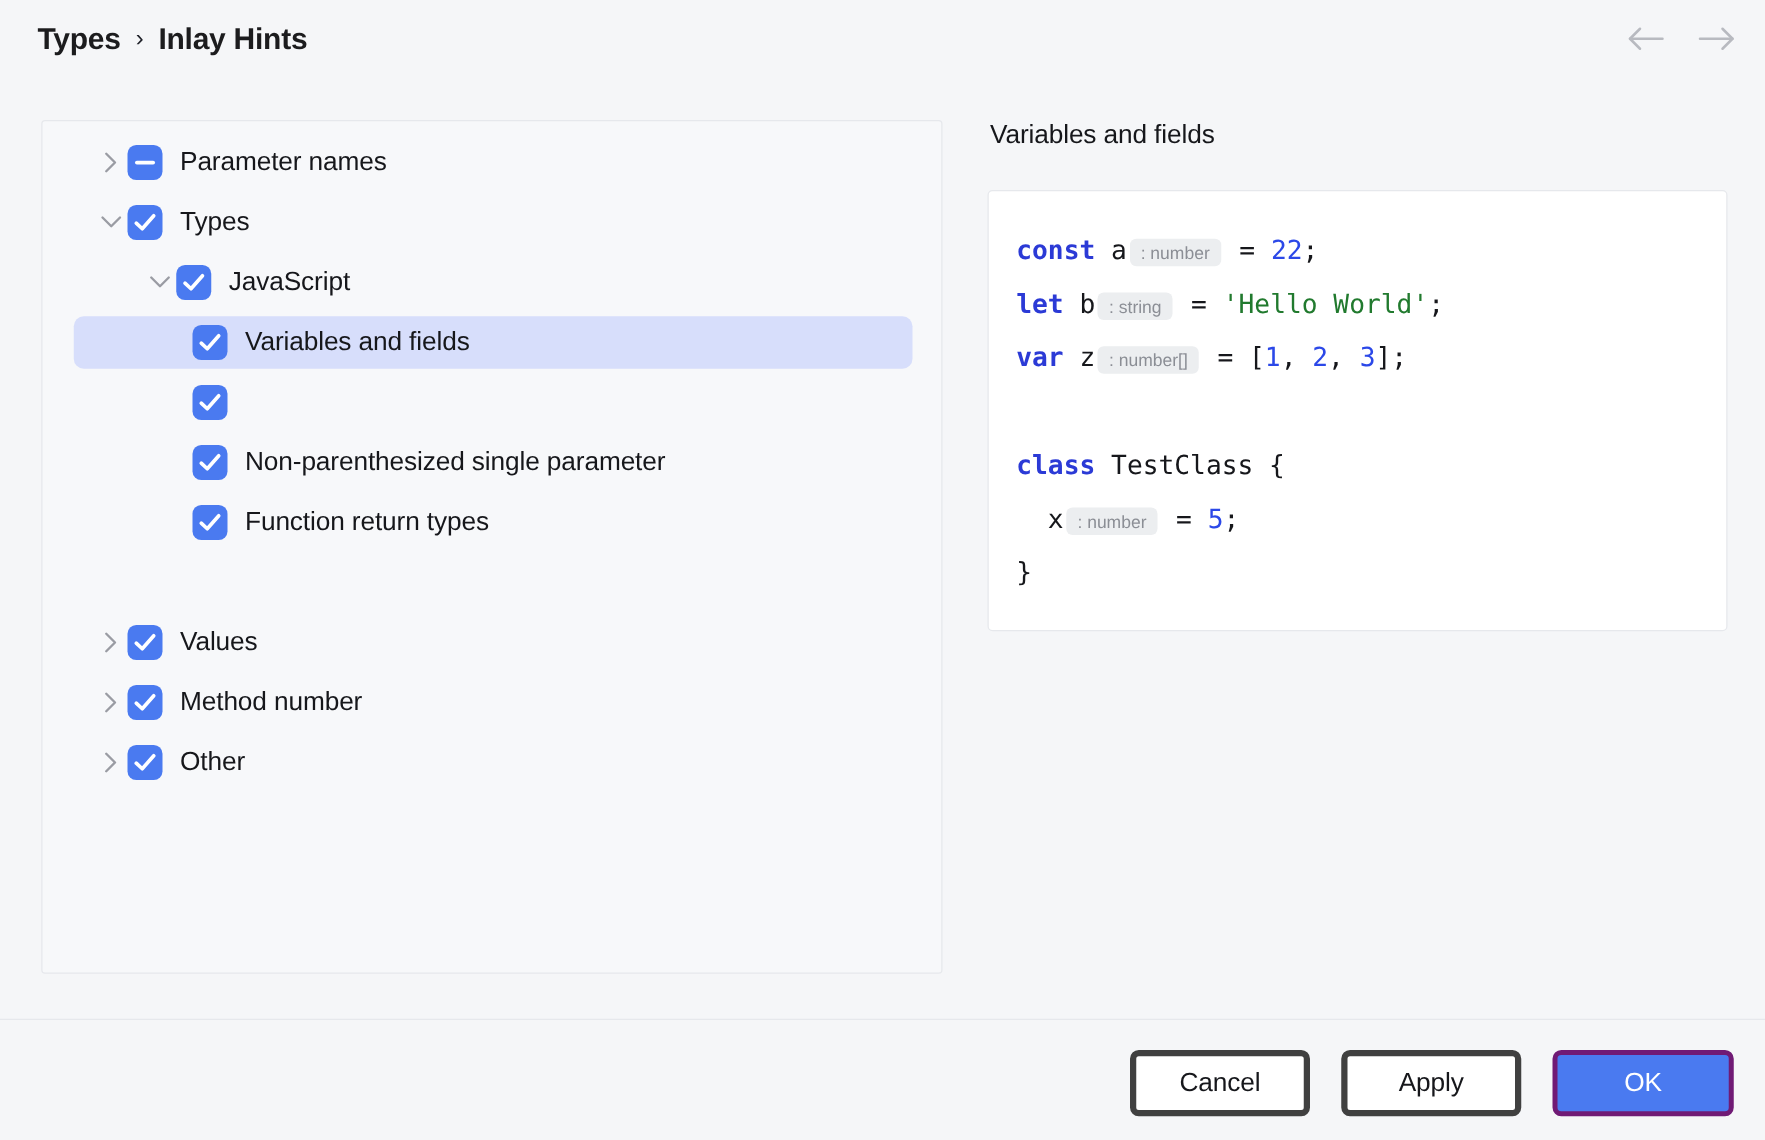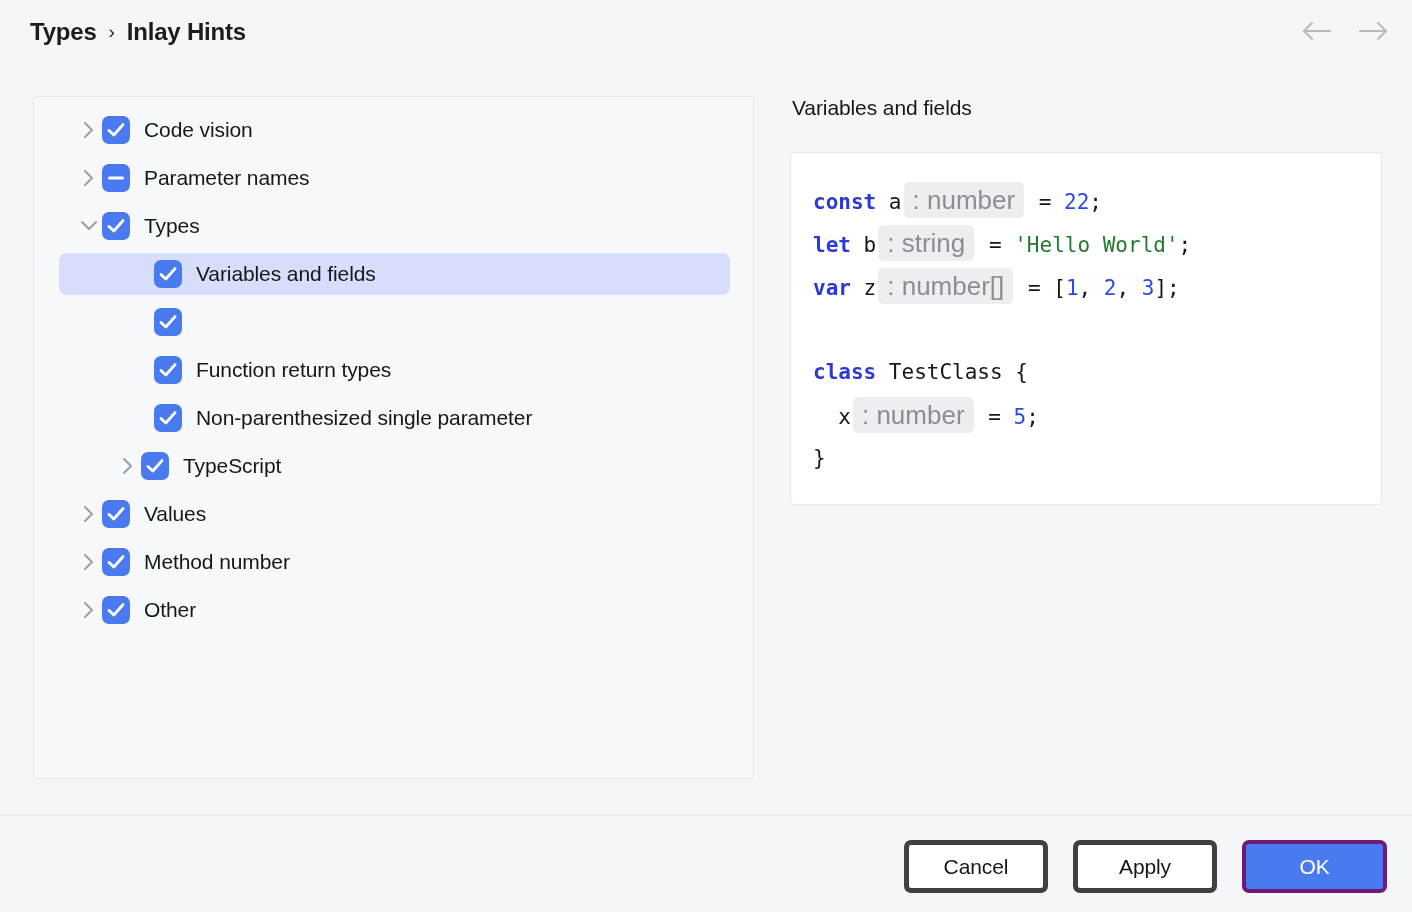--- a/index.html
+++ b/index.html
@@ -155,21 +155,21 @@
     line-height: 43px;
     white-space: pre;
     color: #16171b;
   }
   .kw   { color: #2b3ad6; font-weight: bold; }
   .num  { color: #2b48e8; }
   .str  { color: #217a2e; }
   .plain{ color: #16171b; }
   .hint {
     font-family: "Liberation Sans", sans-serif;
-    font-size: 26px;
+    font-size: 14px;
     background: #eceef0;
     color: #8b8e95;
     border-radius: 5px;
     padding: 3px 9px;
     margin: 0 2px;
   }
   .code-line { display: block; height: 43px; }
   .code-line.blank { height: 43px; }
 
   
@@ -252,58 +252,58 @@
       <div class="row lvl0">
         <span class="hl"></span>
         <span class="row-inner">
           <span class="arrow ">
             <svg width="12" height="18" viewBox="0 0 12 18" fill="none">
               <path d="M2 2 L9 9 L2 16" stroke="#9a9ca3" stroke-width="1.9" stroke-linecap="round" stroke-linejoin="round"></path>
             </svg>
           </span>
           <span class="cb">
             <svg width="28" height="28" viewBox="0 0 28 28" fill="none">
-              <path d="M7 14.5 L11.8 19 L21 8.6" stroke="#ffffff" stroke-width="2.9" stroke-linecap="round" stroke-linejoin="round"></path>
-            </svg>
-          </span>
-          <span class="label">Code vision</span>
+              <path d="M7.5 14 H20.5" stroke="#ffffff" stroke-width="3" stroke-linecap="round"></path>
+            </svg>
+          </span>
+          <span class="label">Parameter names</span>
         </span>
       </div>
       <div class="row lvl0">
         <span class="hl"></span>
         <span class="row-inner">
-          <span class="arrow ">
-            <svg width="12" height="18" viewBox="0 0 12 18" fill="none">
-              <path d="M2 2 L9 9 L2 16" stroke="#9a9ca3" stroke-width="1.9" stroke-linecap="round" stroke-linejoin="round"></path>
-            </svg>
-          </span>
-          <span class="cb">
-            <svg width="28" height="28" viewBox="0 0 28 28" fill="none">
-              <path d="M7.5 14 H20.5" stroke="#ffffff" stroke-width="3" stroke-linecap="round"></path>
-            </svg>
-          </span>
-          <span class="label">Parameter names</span>
-        </span>
-      </div>
-      <div class="row lvl0">
-        <span class="hl"></span>
-        <span class="row-inner">
           <span class="arrow down">
             <svg width="12" height="18" viewBox="0 0 12 18" fill="none">
               <path d="M2 2 L9 9 L2 16" stroke="#9a9ca3" stroke-width="1.9" stroke-linecap="round" stroke-linejoin="round"></path>
             </svg>
           </span>
           <span class="cb">
             <svg width="28" height="28" viewBox="0 0 28 28" fill="none">
               <path d="M7 14.5 L11.8 19 L21 8.6" stroke="#ffffff" stroke-width="2.9" stroke-linecap="round" stroke-linejoin="round"></path>
             </svg>
           </span>
           <span class="label">Types</span>
         </span>
       </div>
+      <div class="row lvl1">
+        <span class="hl"></span>
+        <span class="row-inner">
+          <span class="arrow down">
+            <svg width="12" height="18" viewBox="0 0 12 18" fill="none">
+              <path d="M2 2 L9 9 L2 16" stroke="#9a9ca3" stroke-width="1.9" stroke-linecap="round" stroke-linejoin="round"></path>
+            </svg>
+          </span>
+          <span class="cb">
+            <svg width="28" height="28" viewBox="0 0 28 28" fill="none">
+              <path d="M7 14.5 L11.8 19 L21 8.6" stroke="#ffffff" stroke-width="2.9" stroke-linecap="round" stroke-linejoin="round"></path>
+            </svg>
+          </span>
+          <span class="label">JavaScript</span>
+        </span>
+      </div>
       <div class="row lvl2 selected">
         <span class="hl"></span>
         <span class="row-inner">
           <span class="cb">
             <svg width="28" height="28" viewBox="0 0 28 28" fill="none">
               <path d="M7 14.5 L11.8 19 L21 8.6" stroke="#ffffff" stroke-width="2.9" stroke-linecap="round" stroke-linejoin="round"></path>
             </svg>
           </span>
           <span class="label">Variables and fields</span>
         </span>
@@ -319,49 +319,36 @@
         </span>
       </div>
       <div class="row lvl2">
         <span class="hl"></span>
         <span class="row-inner">
           <span class="cb">
             <svg width="28" height="28" viewBox="0 0 28 28" fill="none">
               <path d="M7 14.5 L11.8 19 L21 8.6" stroke="#ffffff" stroke-width="2.9" stroke-linecap="round" stroke-linejoin="round"></path>
             </svg>
           </span>
+          <span class="label">Non-parenthesized single parameter</span>
+        </span>
+      </div>
+      <div class="row lvl2">
+        <span class="hl"></span>
+        <span class="row-inner">
+          <span class="cb">
+            <svg width="28" height="28" viewBox="0 0 28 28" fill="none">
+              <path d="M7 14.5 L11.8 19 L21 8.6" stroke="#ffffff" stroke-width="2.9" stroke-linecap="round" stroke-linejoin="round"></path>
+            </svg>
+          </span>
           <span class="label">Function return types</span>
         </span>
       </div>
-      <div class="row lvl2">
-        <span class="hl"></span>
-        <span class="row-inner">
-          <span class="cb">
-            <svg width="28" height="28" viewBox="0 0 28 28" fill="none">
-              <path d="M7 14.5 L11.8 19 L21 8.6" stroke="#ffffff" stroke-width="2.9" stroke-linecap="round" stroke-linejoin="round"></path>
-            </svg>
-          </span>
-          <span class="label">Non-parenthesized single parameter</span>
-        </span>
-      </div>
       <div class="row lvl1">
         <span class="hl"></span>
-        <span class="row-inner">
-          <span class="arrow ">
-            <svg width="12" height="18" viewBox="0 0 12 18" fill="none">
-              <path d="M2 2 L9 9 L2 16" stroke="#9a9ca3" stroke-width="1.9" stroke-linecap="round" stroke-linejoin="round"></path>
-            </svg>
-          </span>
-          <span class="cb">
-            <svg width="28" height="28" viewBox="0 0 28 28" fill="none">
-              <path d="M7 14.5 L11.8 19 L21 8.6" stroke="#ffffff" stroke-width="2.9" stroke-linecap="round" stroke-linejoin="round"></path>
-            </svg>
-          </span>
-          <span class="label">TypeScript</span>
-        </span>
       </div>
       <div class="row lvl0">
         <span class="hl"></span>
         <span class="row-inner">
           <span class="arrow ">
             <svg width="12" height="18" viewBox="0 0 12 18" fill="none">
               <path d="M2 2 L9 9 L2 16" stroke="#9a9ca3" stroke-width="1.9" stroke-linecap="round" stroke-linejoin="round"></path>
             </svg>
           </span>
           <span class="cb">

